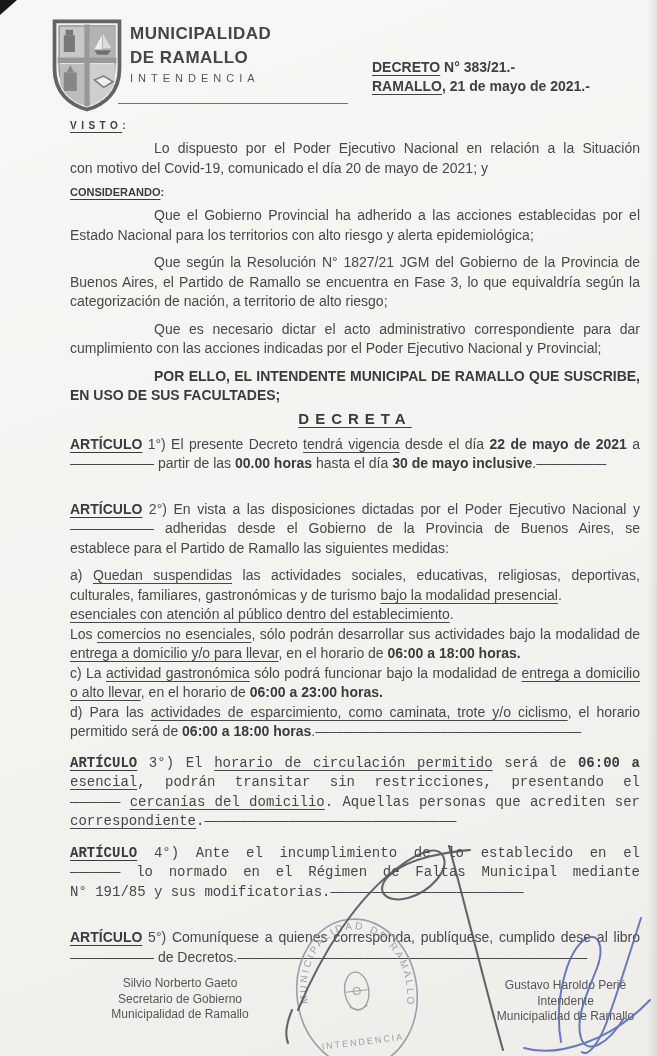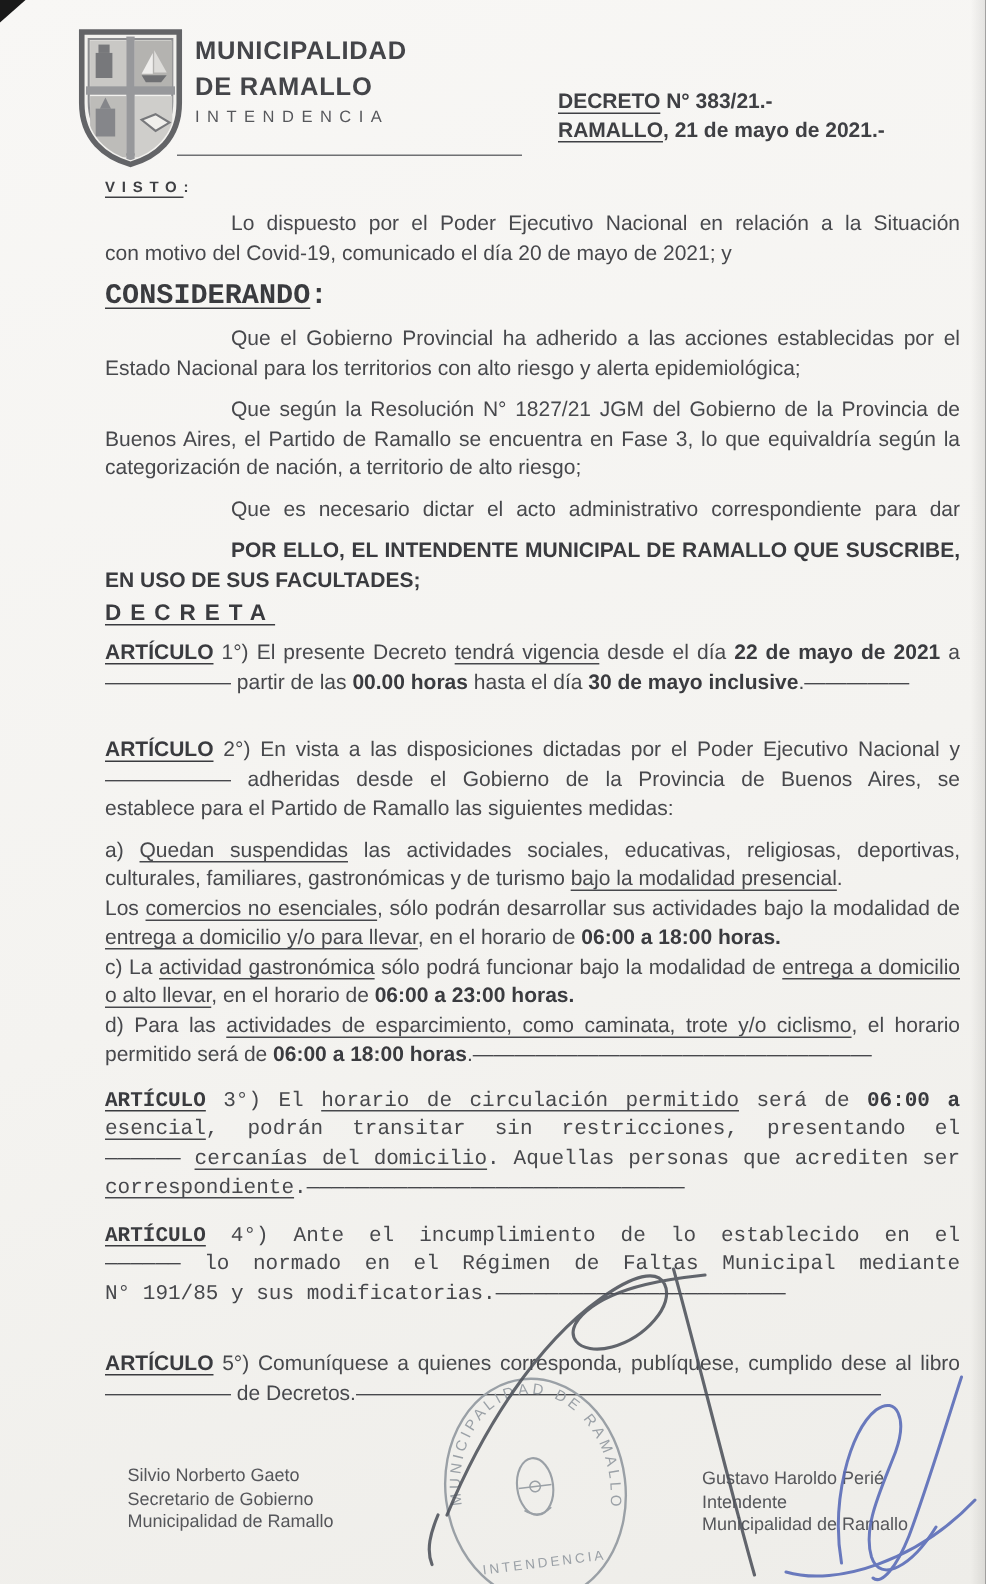--- a/index.html
+++ b/index.html
@@ -24,28 +24,28 @@
   .decree-block{position:absolute;left:302px;top:44px;font-weight:700;font-size:14px;line-height:19px;color:#3f4044;}
   
   .tl{line-height:19.5px;height:19.5px;overflow:hidden;}
   .jf{text-align:justify;text-align-last:justify;}
   .ind{padding-left:84px;}
   .bb{font-weight:700;color:#3a3b3f;}
   .uu{text-decoration:underline;text-underline-offset:2.5px;text-decoration-thickness:1px;}
   .ls1{letter-spacing:4.5px;}
   .ls2{letter-spacing:6px;}
   .h-visto{margin-top:6px;font-size:10px;font-weight:600;color:#3e3f43;}
-  .h-cons{margin-top:8px;font-size:19px;font-family:Liberation Mono, monospace;}
-  .h-decreta{margin-top:4px;text-align:left;font-size:15px;}
+  .h-cons{margin-top:8px;font-size:11px;}
+  .h-decreta{margin-top:4px;text-align:center;font-size:15px;}
   .para{margin-top:8px;}
   .m10{margin-top:26px;}
   .m12{margin-top:12px;font-family:Liberation Mono, monospace;}
   
   .stamp{position:absolute;left:272px;top:905px;width:170px;height:170px;}
-  .sigblock{position:absolute;font-size:12px;line-height:15.5px;color:#55565a;}
+  .sigblock{position:absolute;text-align:center;font-size:12px;line-height:15.5px;color:#55565a;}
   .sig-left{left:85px;top:976px;width:190px;}
   .sig-right{left:468px;top:978px;width:195px;}
   .sig-overlay{position:absolute;left:0;top:0;width:657px;height:1056px;pointer-events:none;}
 </style>
 </head>
 <body>
 
 <div class="page">
   <div class="corner-mark"></div>
 
@@ -107,20 +107,21 @@
         <div class="tl jf ind"><span>Que el Gobierno Provincial ha adherido a las acciones establecidas por el</span></div>
         <div class="tl"><span>Estado Nacional para los territorios con alto riesgo y alerta epidemiológica;</span></div>
       </div>
     <div class="para">
         <div class="tl jf ind"><span>Que según la Resolución N° 1827/21 JGM del Gobierno de la Provincia de</span></div>
         <div class="tl jf"><span>Buenos Aires, el Partido de Ramallo se encuentra en Fase 3, lo que equivaldría según la</span></div>
         <div class="tl"><span>categorización de nación, a territorio de alto riesgo;</span></div>
       </div>
     <div class="para">
         <div class="tl jf ind"><span>Que es necesario dictar el acto administrativo correspondiente para dar</span></div>
+        <div class="tl"><span>cumplimiento con las acciones indicadas por el Poder Ejecutivo Nacional y Provincial;</span></div>
       </div>
 
     <div class="para">
         <div class="tl jf ind"><span class="bb">POR ELLO, EL INTENDENTE MUNICIPAL DE RAMALLO QUE SUSCRIBE,</span></div>
         <div class="tl"><span class="bb">EN USO DE SUS FACULTADES;</span></div>
       </div>
 
     <div class="h-decreta"><span class="uu bb ls2">DECRETA</span></div>
 
     <div class="para">
@@ -128,20 +129,21 @@
         <div class="tl"><span>—————— partir de las </span><span class="bb">00.00 horas</span><span> hasta el día </span><span class="bb">30 de mayo inclusive</span><span>.—————</span></div>
       </div>
     <div class="para m10">
         <div class="tl jf"><span class="bb uu">ARTÍCULO</span><span> 2°) En vista a las disposiciones dictadas por el Poder Ejecutivo Nacional y</span></div>
         <div class="tl jf"><span>—————— adheridas desde el Gobierno de la Provincia de Buenos Aires, se</span></div>
         <div class="tl"><span>establece para el Partido de Ramallo las siguientes medidas:</span></div>
       </div>
     <div class="para">
         <div class="tl jf"><span>a) </span><span class="uu">Quedan suspendidas</span><span> las actividades sociales, educativas, religiosas, deportivas,</span></div>
         <div class="tl"><span>culturales, familiares, gastronómicas y de turismo </span><span class="uu">bajo la modalidad presencial</span><span>.</span></div>
+        <div class="tl"><span class="uu">esenciales con atención al público dentro del establecimiento</span><span>.</span></div>
         <div class="tl jf"><span>Los </span><span class="uu">comercios no esenciales</span><span>, sólo podrán desarrollar sus actividades bajo la modalidad de</span></div>
         <div class="tl"><span class="uu">entrega a domicilio y/o para llevar</span><span>, en el horario de </span><span class="bb">06:00 a 18:00 horas.</span></div>
         <div class="tl jf"><span>c) La </span><span class="uu">actividad gastronómica</span><span> sólo podrá funcionar bajo la modalidad de </span><span class="uu">entrega a domicilio</span></div>
         <div class="tl"><span class="uu">o alto llevar</span><span>, en el horario de </span><span class="bb">06:00 a 23:00 horas.</span></div>
         <div class="tl jf"><span>d) Para las </span><span class="uu">actividades de esparcimiento, como caminata, trote y/o ciclismo</span><span>, el horario</span></div>
         <div class="tl"><span>permitido será de </span><span class="bb">06:00 a 18:00 horas</span><span>.———————————————————</span></div>
       </div>
     <div class="para m12">
         <div class="tl jf"><span class="bb uu">ARTÍCULO</span><span> 3°) El </span><span class="uu">horario de circulación permitido</span><span> será de </span><span class="bb">06:00 a 18:00 horas</span><span> en</span></div>
         <div class="tl jf"><span class="uu">esencial</span><span>, podrán transitar sin restricciones, presentando el </span><span class="uu">permiso de circulación</span></div>

